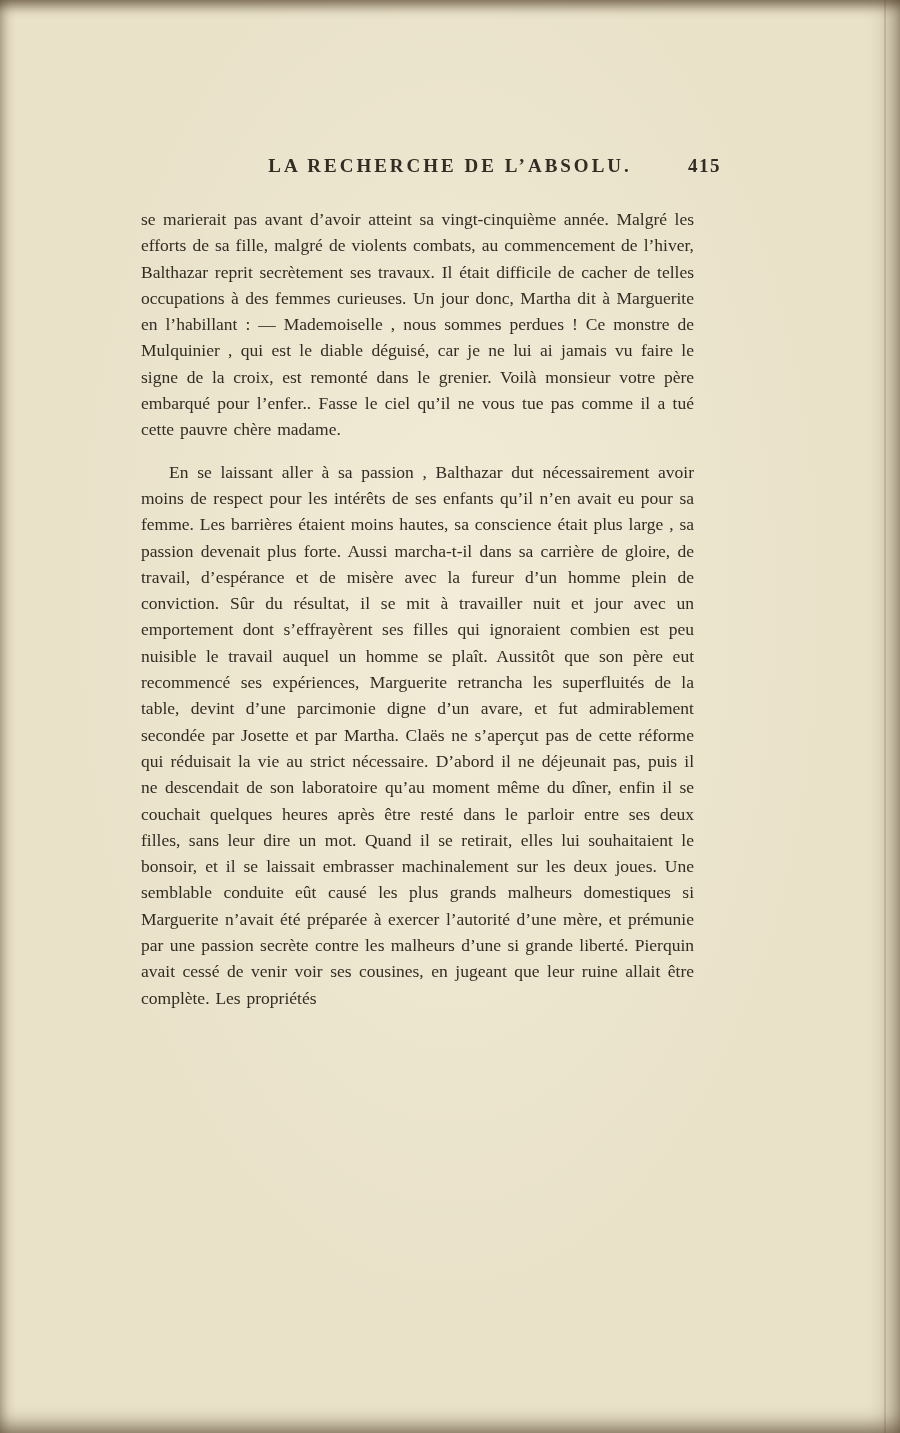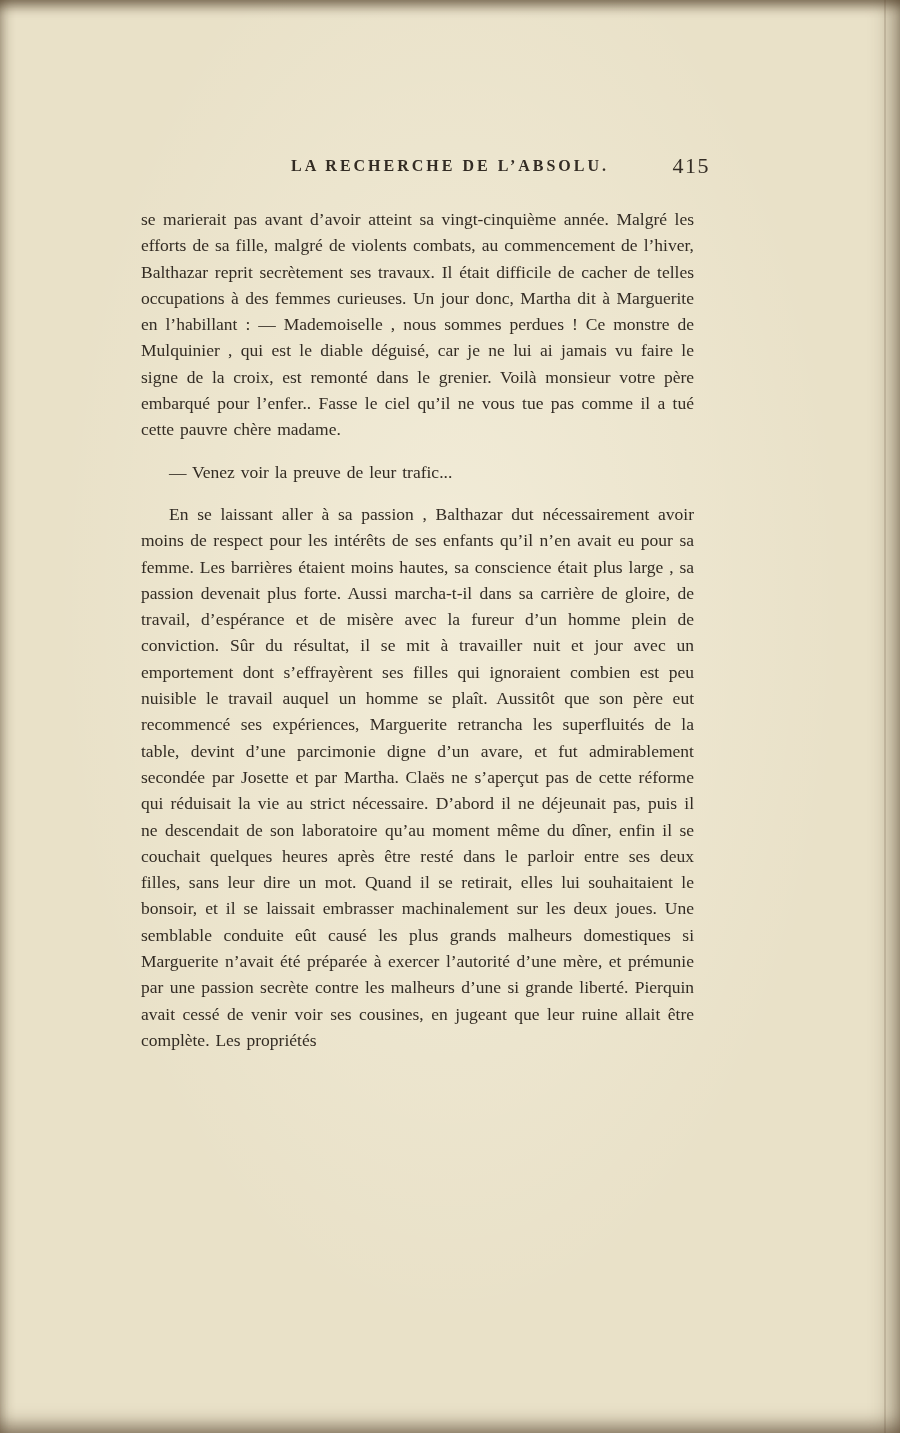--- a/index.html
+++ b/index.html
@@ -38,32 +38,33 @@
     top: 152px;
     left: 0;
     width: 100%;
     height: 28px;
   }
   .header-title {
     position: absolute;
     left: 0;
     right: 0;
     text-align: center;
-    font-size: 16px;
+    font-size: 19px;
     font-weight: bold;
     letter-spacing: 3px;
     line-height: 28px;
   }
   .page-number {
     position: absolute;
-    right: 190px;
+    right: 179px;
     top: 0;
-    font-size: 22px;
+    font-size: 19px;
     letter-spacing: 1.5px;
     line-height: 28px;
+    font-weight: bold;
   }
   .text-block {
     position: absolute;
     top: 190px;
     left: 125px;
     width: 585px;
     font-size: 17.5px;
     line-height: 26.3px;
     text-align: justify;
     word-spacing: 1.5px;
@@ -82,16 +83,15 @@
 <div class="scan">
   <div class="edge-line"></div>
 
   <div class="running-header">
     <span class="header-title">LA RECHERCHE DE L’ABSOLU.</span>
     <span class="page-number">415</span>
   </div>
 
   <div class="text-block">
     <p class="first">se marierait pas avant d’avoir atteint sa vingt-cinquième année. Malgré les efforts de sa fille, malgré de violents combats, au commencement de l’hiver, Balthazar reprit secrètement ses travaux. Il était difficile de cacher de telles occupations à des femmes curieuses. Un jour donc, Martha dit à Marguerite en l’habillant : — Mademoiselle , nous sommes perdues ! Ce monstre de Mulquinier , qui est le diable déguisé, car je ne lui ai jamais vu faire le signe de la croix, est remonté dans le grenier. Voilà monsieur votre père embarqué pour l’enfer.. Fasse le ciel qu’il ne vous tue pas comme il a tué cette pauvre chère madame.</p>
-    <p>— Venez voir la preuve de leur trafic...</p>
     <p>En se laissant aller à sa passion , Balthazar dut nécessairement avoir moins de respect pour les intérêts de ses enfants qu’il n’en avait eu pour sa femme. Les barrières étaient moins hautes, sa conscience était plus large , sa passion devenait plus forte. Aussi marcha-t-il dans sa carrière de gloire, de travail, d’espérance et de misère avec la fureur d’un homme plein de conviction. Sûr du résultat, il se mit à travailler nuit et jour avec un emportement dont s’effrayèrent ses filles qui ignoraient combien est peu nuisible le travail auquel un homme se plaît. Aussitôt que son père eut recommencé ses expériences, Marguerite retrancha les superfluités de la table, devint d’une parcimonie digne d’un avare, et fut admirablement secondée par Josette et par Martha. Claës ne s’aperçut pas de cette réforme qui réduisait la vie au strict nécessaire. D’abord il ne déjeunait pas, puis il ne descendait de son laboratoire qu’au moment même du dîner, enfin il se couchait quelques heures après être resté dans le parloir entre ses deux filles, sans leur dire un mot. Quand il se retirait, elles lui souhaitaient le bonsoir, et il se laissait embrasser machinalement sur les deux joues. Une semblable conduite eût causé les plus grands malheurs domestiques si Marguerite n’avait été préparée à exercer l’autorité d’une mère, et prémunie par une passion secrète contre les malheurs d’une si grande liberté. Pierquin avait cessé de venir voir ses cousines, en jugeant que leur ruine allait être complète. Les propriétés</p>
   </div>
 </div>
 
 </body></html>

